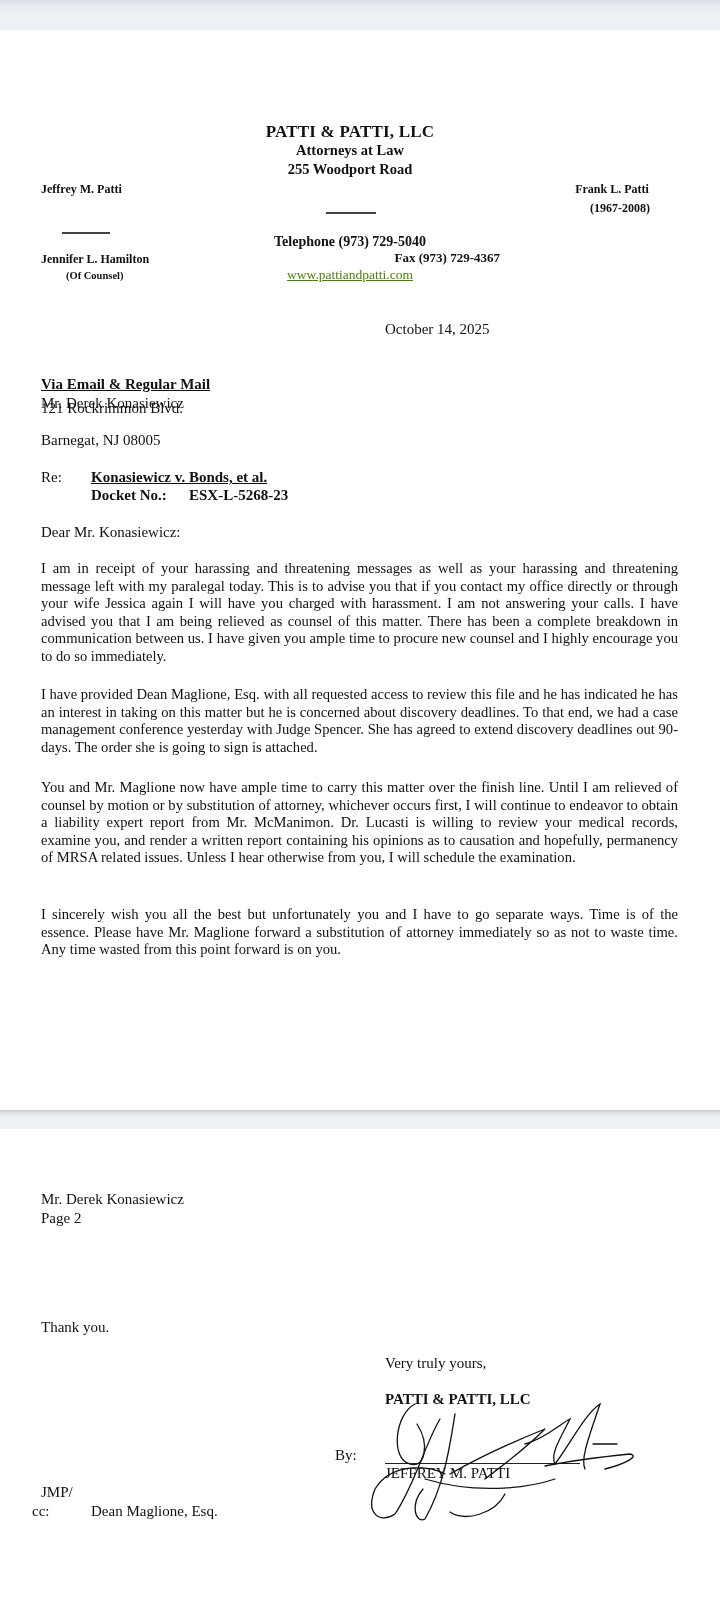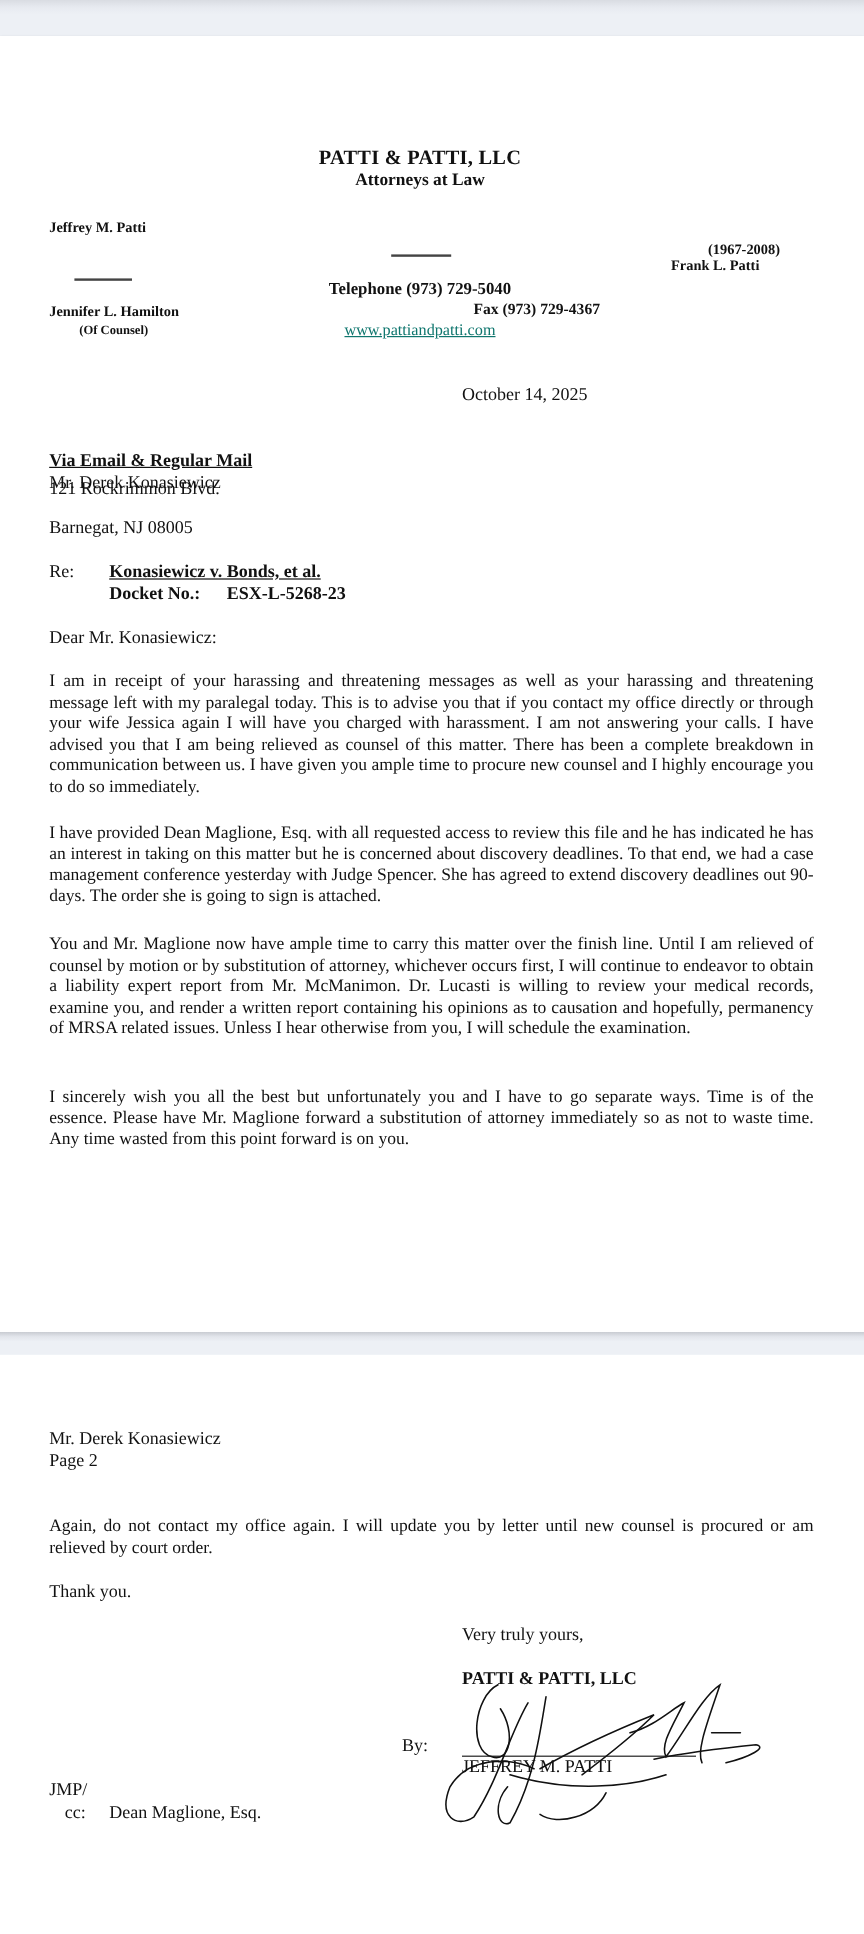--- a/index.html
+++ b/index.html
@@ -31,45 +31,46 @@
   .lh-side { font-size: 12px; font-weight: bold; }
   .lh-small { font-size: 10.5px; font-weight: bold; }
   .rule { position: absolute; height: 2px; background: #444; }
   .txt { font-size: 15px; line-height: 17px; }
   .para {
     position: absolute; left: 41px; width: 637px;
     font-size: 14.6px; line-height: 17.6px; text-align: justify;
     white-space: normal;
   }
   .ul { text-decoration: underline; }
-  a.url { color: #0f766e; text-decoration: underline; }
+  a.url { color: #4d7c0f; text-decoration: underline; }
   .sig { position: absolute; }
 </style>
 </head>
 <body>
 
 <div class="topbar"></div>
 
 <div class="page" id="page1">
 
   <div class="abs center lh-firm" style="left:200px;width:300px;top:92px;">PATTI &amp; PATTI, LLC</div>
   <div class="abs center lh-line" style="left:200px;width:300px;top:112px;">Attorneys at Law</div>
+  <div class="abs center lh-line" style="left:200px;width:300px;top:131px;">255 Woodport Road</div>
   <div class="rule" style="left:326px;width:50px;top:182px;"></div>
   <div class="abs center lh-line" style="left:200px;width:300px;top:204px;font-size:14px;">Telephone (973) 729-5040</div>
   <div class="abs center lh-line" style="left:200px;width:300px;top:220px;font-size:13px;text-align:right;">Fax (973) 729-4367</div>
   <div class="abs center" style="left:200px;width:300px;top:237px;font-size:13.5px;">
     <a class="url" href="#">www.pattiandpatti.com</a>
   </div>
 
   <div class="abs lh-side" style="left:41px;top:152px;">Jeffrey M. Patti</div>
   <div class="rule" style="left:62px;width:48px;top:202px;"></div>
   <div class="abs lh-side" style="left:41px;top:222px;">Jennifer L. Hamilton</div>
   <div class="abs lh-small" style="left:66px;top:240px;">(Of Counsel)</div>
 
-  <div class="abs lh-side center" style="left:536px;width:120px;top:152px;margin-top:32px;">Frank L. Patti</div>
+  <div class="abs lh-side center" style="left:552px;width:120px;top:152px;">Frank L. Patti</div>
   <div class="abs lh-side center" style="left:560px;width:120px;top:171px;">(1967-2008)</div>
 
   <div class="abs txt" style="left:385px;top:291px;">October 14, 2025</div>
 
   <div class="abs txt bold ul" style="left:41px;top:346px;">Via Email &amp; Regular Mail</div>
   <div class="abs txt" style="left:41px;top:365px;">Mr. Derek Konasiewicz</div>
   <div class="abs txt" style="left:41px;top:370px;">121 Rockrimmon Blvd.</div>
   <div class="abs txt" style="left:41px;top:402px;">Barnegat, NJ 08005</div>
 
   <div class="abs txt" style="left:41px;top:439px;">Re:</div>
@@ -84,21 +85,20 @@
   <div class="para" style="top:749px;">You and Mr. Maglione now have ample time to carry this matter over the finish line. Until I am relieved of counsel by motion or by substitution of attorney, whichever occurs first, I will continue to endeavor to obtain a liability expert report from Mr. McManimon. Dr. Lucasti is willing to review your medical records, examine you, and render a written report containing his opinions as to causation and hopefully, permanency of MRSA related issues. Unless I hear otherwise from you, I will schedule the examination.</div>
   <div class="para" style="top:876px;">I sincerely wish you all the best but unfortunately you and I have to go separate ways. Time is of the essence. Please have Mr. Maglione forward a substitution of attorney immediately so as not to waste time. Any time wasted from this point forward is on you.</div>
 </div>
 
 <div class="gapbar"></div>
 
 <div class="page" id="page2">
   <div class="abs txt" style="left:41px;top:62px;">Mr. Derek Konasiewicz</div>
   <div class="abs txt" style="left:41px;top:81px;">Page 2</div>
 
-  <div class="para" style="top:135px;">Again, do not contact my office again. I will update you by letter until new counsel is procured or am relieved by court order.</div>
 
   <div class="abs txt" style="left:41px;top:190px;">Thank you.</div>
 
   <div class="abs txt" style="left:385px;top:226px;">Very truly yours,</div>
   <div class="abs txt bold" style="left:385px;top:262px;">PATTI &amp; PATTI, LLC</div>
 
   <div class="abs txt" style="left:335px;top:318px;">By:</div>
   <div class="rule" style="left:385px;width:195px;top:334px;height:1px;background:#222;"></div>
   <div class="abs txt" style="left:385px;top:336px;">JEFFREY M. PATTI</div>
 
@@ -110,15 +110,15 @@
       <path d="M95,90 C130,70 165,55 190,45 C175,60 150,80 130,95"></path>
       <path d="M170,60 C190,55 205,40 215,35 C205,55 195,70 200,80 C215,60 230,30 245,20 C235,50 225,75 230,85"></path>
       <path d="M70,95 C120,110 170,105 200,95"></path>
       <path d="M190,82 C225,75 255,72 275,70 C285,72 270,80 250,85"></path>
       <path d="M238,60 L262,60"></path>
       <path d="M150,110 C140,130 110,138 95,128"></path>
     </g>
   </svg>
 
   <div class="abs txt" style="left:41px;top:355px;">JMP/</div>
-  <div class="abs txt" style="left:54px;top:374px;">cc:</div>
+  <div class="abs txt" style="left:32px;top:374px;">cc:</div>
   <div class="abs txt" style="left:91px;top:374px;">Dean Maglione, Esq.</div>
 </div>
 
 </body></html>

